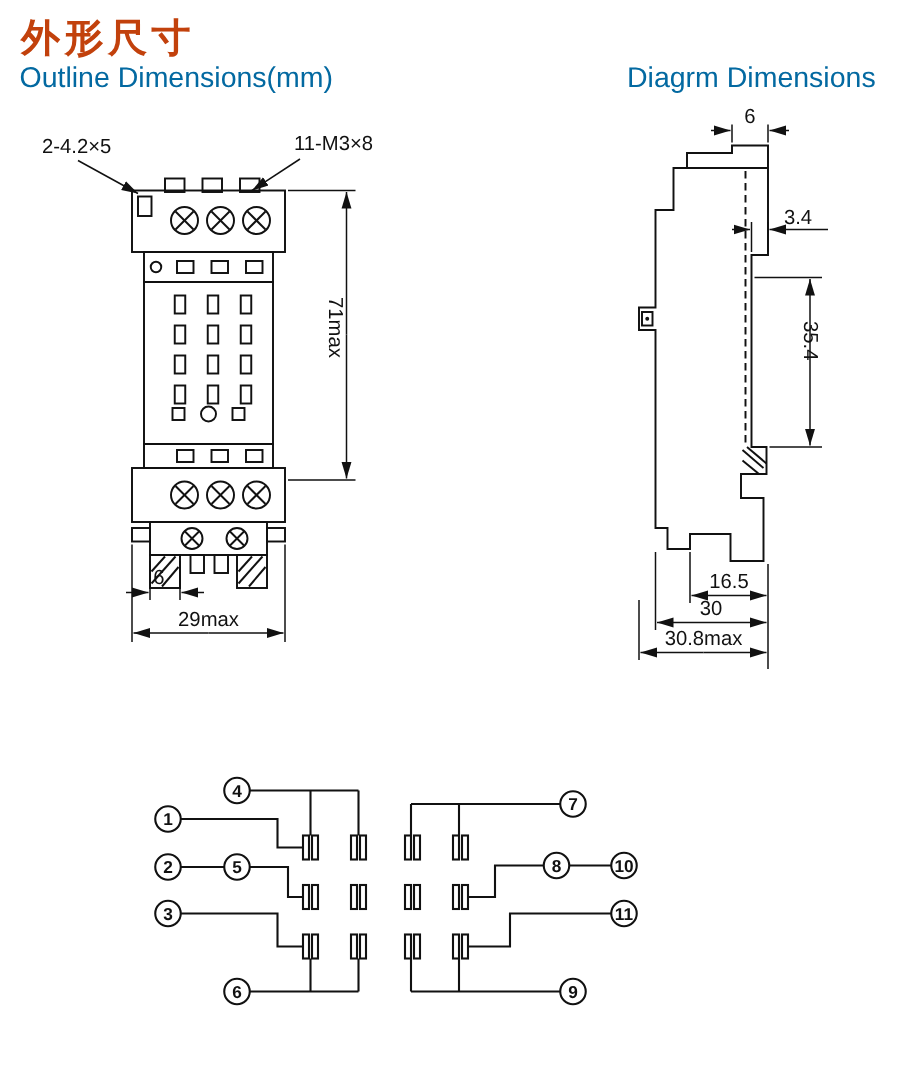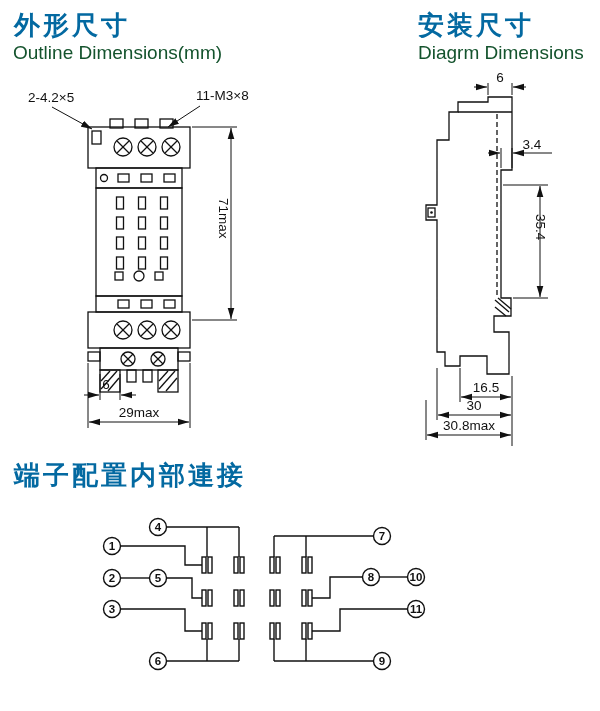--- a/index.html
+++ b/index.html
@@ -1,34 +1,32 @@
 <!DOCTYPE html>
 <html><head>
 <meta charset="utf-8">
 <style>
   html,body{margin:0;padding:0;background:#fff;}
   #page{position:relative;width:600px;height:711px;background:#fff;overflow:hidden;
         font-family:"Liberation Sans","DejaVu Sans",sans-serif;color:#111;}
-  .title-zh{position:absolute;font-size:26px;font-weight:bold;letter-spacing:3px;color:#0369a1;white-space:nowrap;}
-  .title-en{position:absolute;font-size:19px;color:#14532d;white-space:nowrap;}
+  .title-zh{position:absolute;font-size:26px;font-weight:bold;letter-spacing:3px;color:#c2410c;white-space:nowrap;}
+  .title-en{position:absolute;font-size:19px;color:#0369a1;white-space:nowrap;}
   svg{position:absolute;left:0;top:0;}
   svg text{font-family:"Liberation Sans","DejaVu Sans",sans-serif;fill:#111;}
   .dim{font-size:13.5px;}
   .pin-num{font-size:11.5px;font-weight:bold;}
 </style>
 </head>
 <body>
 
 <div id="page">
 
   <div class="title-zh" style="left:14px;top:8px">外形尺寸</div>
   <div class="title-en" style="left:13px;top:42px">Outline Dimensions(mm)</div>
-  <div class="title-zh" style="left:418px;top:8px">安装尺寸</div>
   <div class="title-en" style="left:418px;top:42px">Diagrm Dimensions</div>
-  <div class="title-zh" style="left:14px;top:458px">端子配置内部連接</div>
 
   <svg width="600" height="711" viewBox="0 0 600 711">
     <defs>
       <marker id="arr" markerWidth="12" markerHeight="8" refX="11" refY="4" orient="auto" markerUnits="userSpaceOnUse">
         <path d="M0,0.7 L11,4 L0,7.3 Z" fill="#111"></path>
       </marker>
     </defs>
 
     <g stroke="#111" fill="none" stroke-width="1.3">
 

